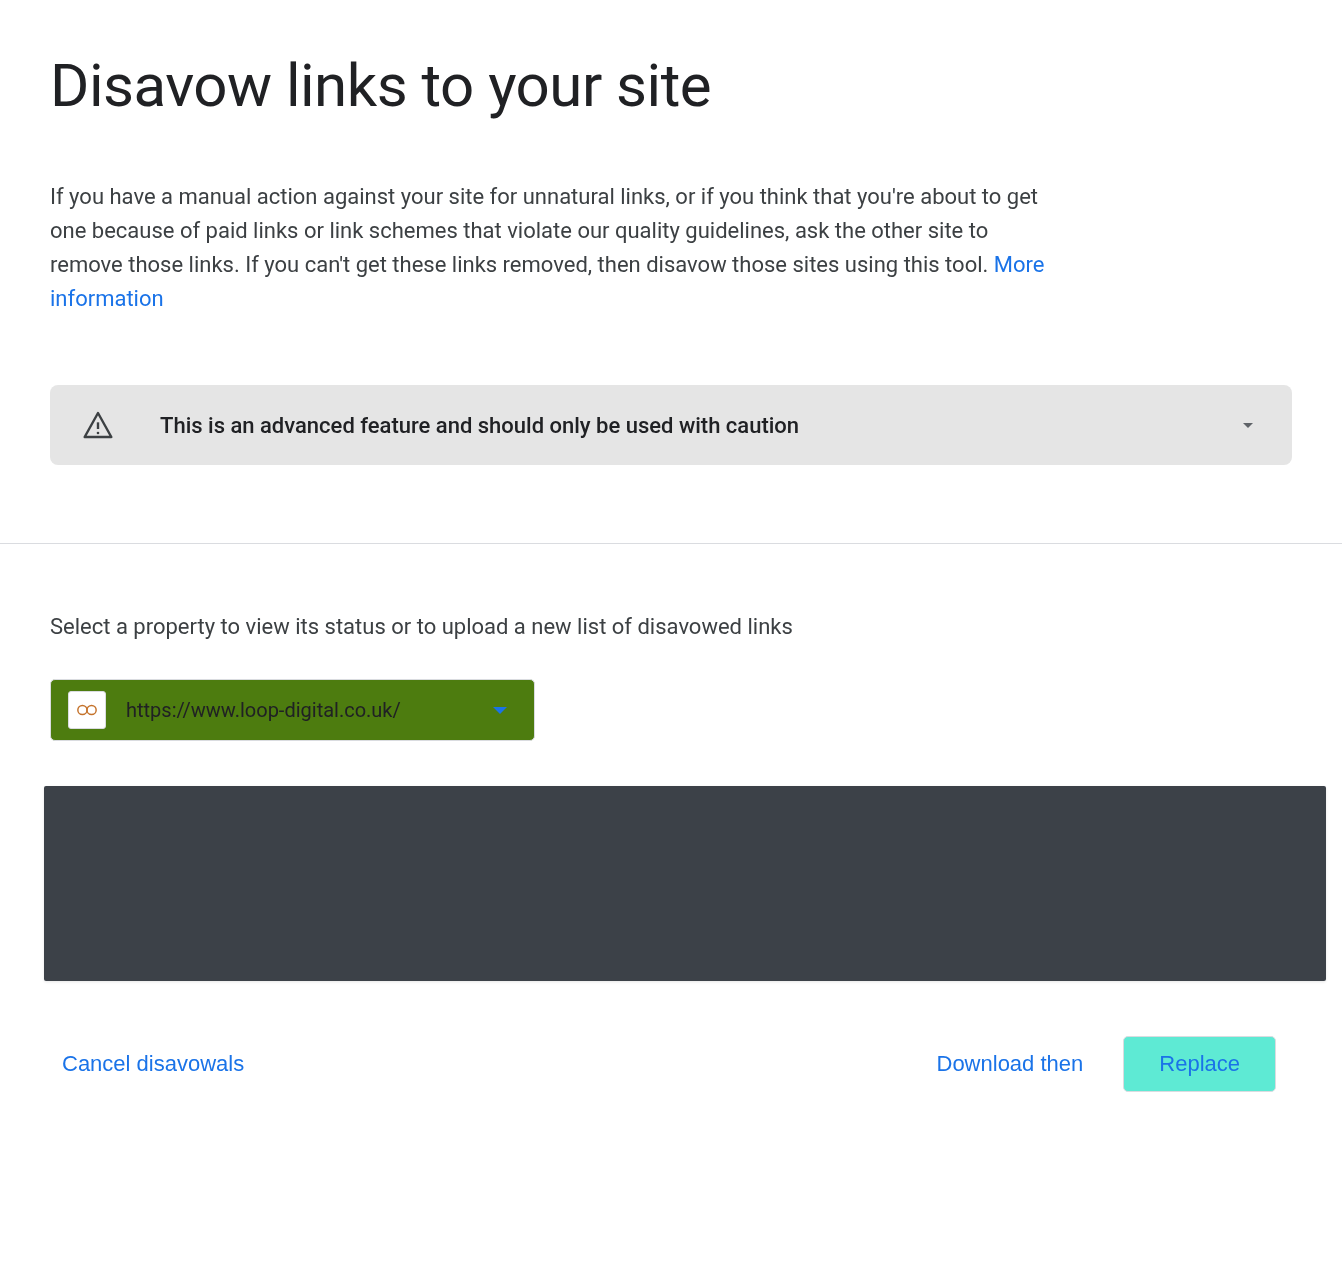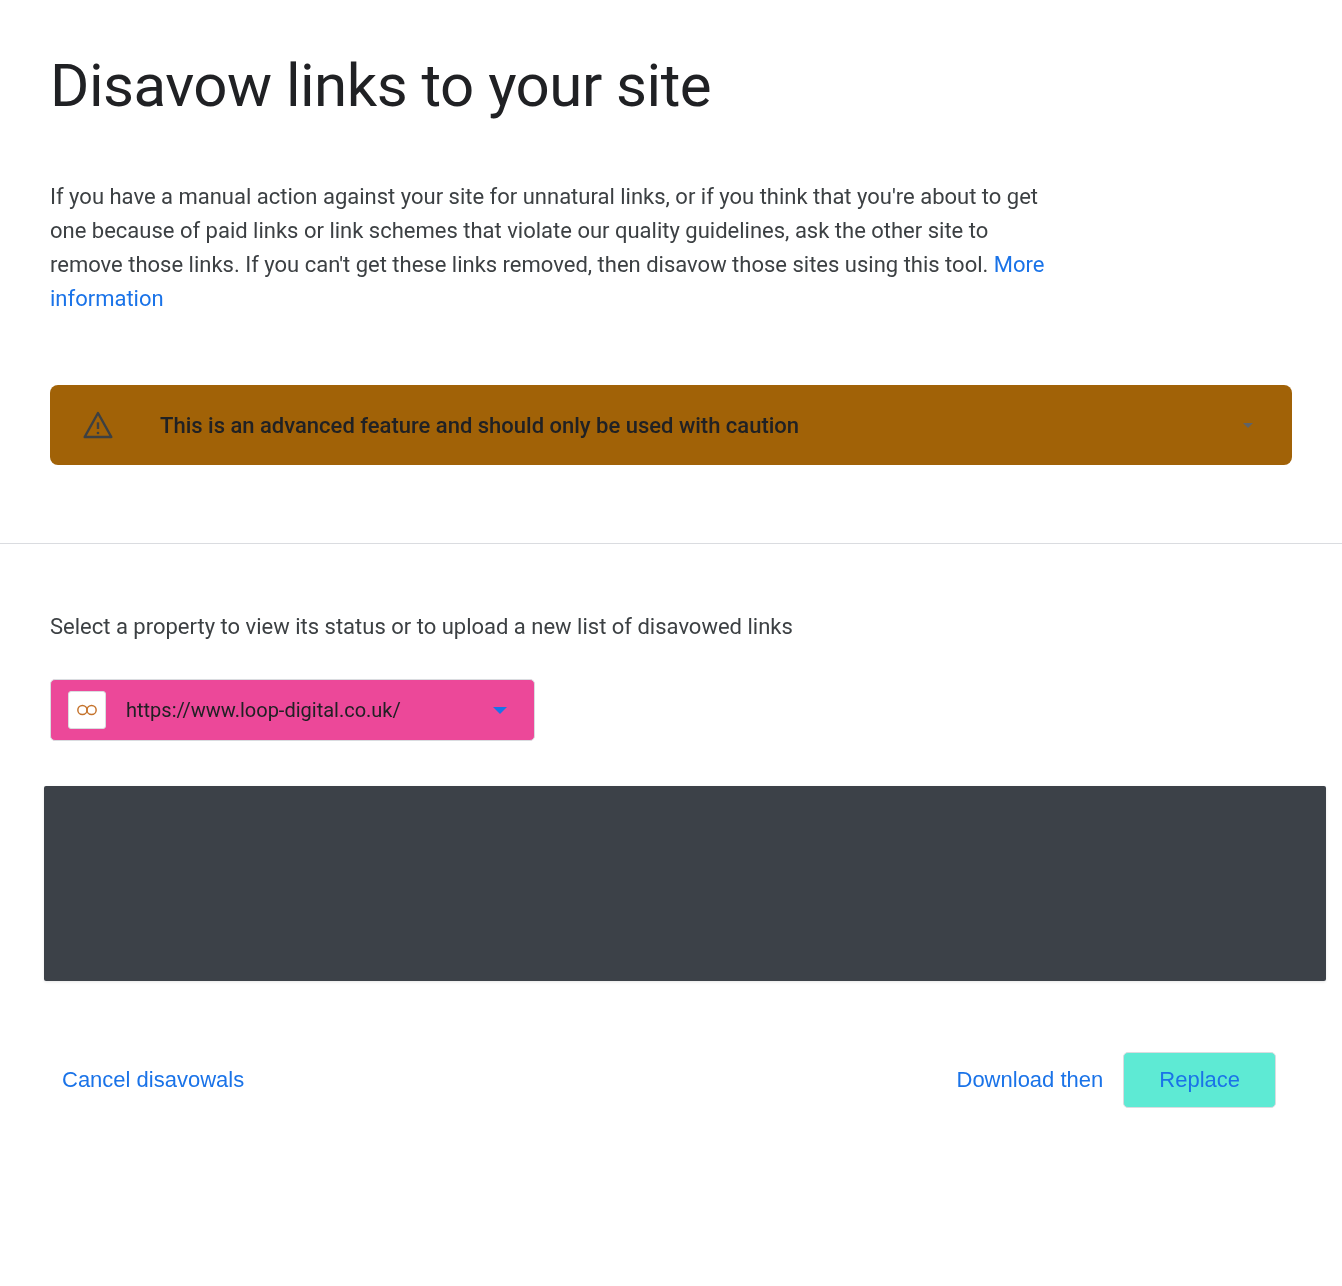--- a/index.html
+++ b/index.html
@@ -28,21 +28,21 @@
       line-height: 1.55;
       color: #3c4043;
       margin-bottom: 69px;
       max-width: 1000px;
     }
     .more-info-link {
       color: #1a73e8;
       text-decoration: none;
     }
     .warning-banner {
-      background: #a16207;
+      background: #e5e5e5;
       border-radius: 8px;
       padding: 24px 32px;
       display: flex;
       align-items: center;
       gap: 46px;
       cursor: pointer;
       margin-bottom: 2px;
     }
     .warning-icon {
       width: 32px;
@@ -87,21 +87,21 @@
     }
     .property-select {
       display: inline-flex;
       align-items: center;
       border: 1px solid #dadce0;
       border-radius: 5px;
       padding: 11px 17px;
       gap: 20px;
       cursor: pointer;
       min-width: 485px;
-      background: #ec4899;
+      background: #4d7c0f;
     }
     .favicon {
       width: 38px;
       height: 38px;
       border: 1px solid #dadce0;
       border-radius: 3px;
       display: flex;
       align-items: center;
       justify-content: center;
       flex-shrink: 0;
@@ -131,22 +131,21 @@
       height: 195px;
       border-radius: 2px;
       box-shadow: 0 1px 3px rgba(0,0,0,0.1);
       margin-left: -6px;
       margin-right: -34px;
     }
     .action-bar {
       display: flex;
       align-items: center;
       padding: 55px 16px 60px 12px;
-      gap: 20px;
-      margin-top: 16px;
+      gap: 40px;
     }
     .action-link {
       font-size: 22px;
       font-weight: 500;
       color: #1a73e8;
       background: none;
       border: none;
       cursor: pointer;
       padding: 0;
     }

